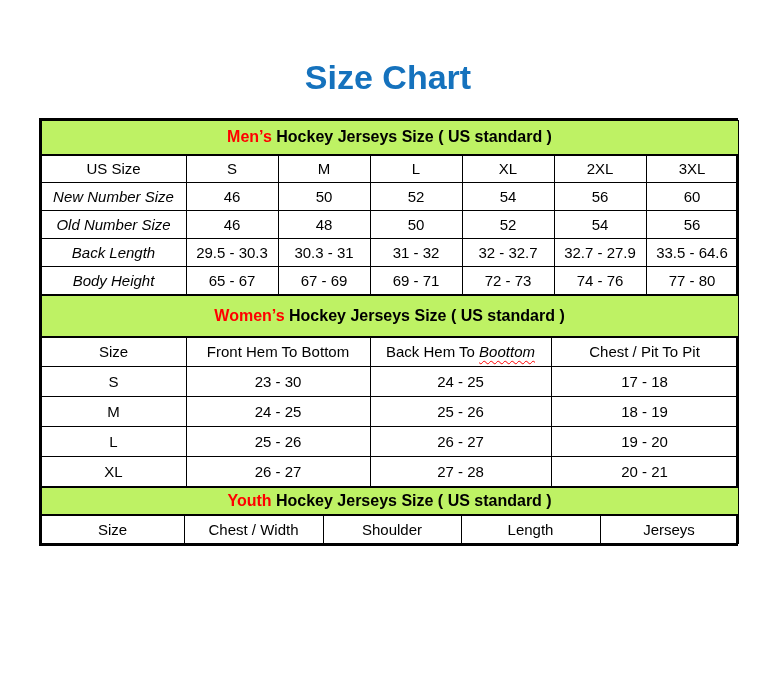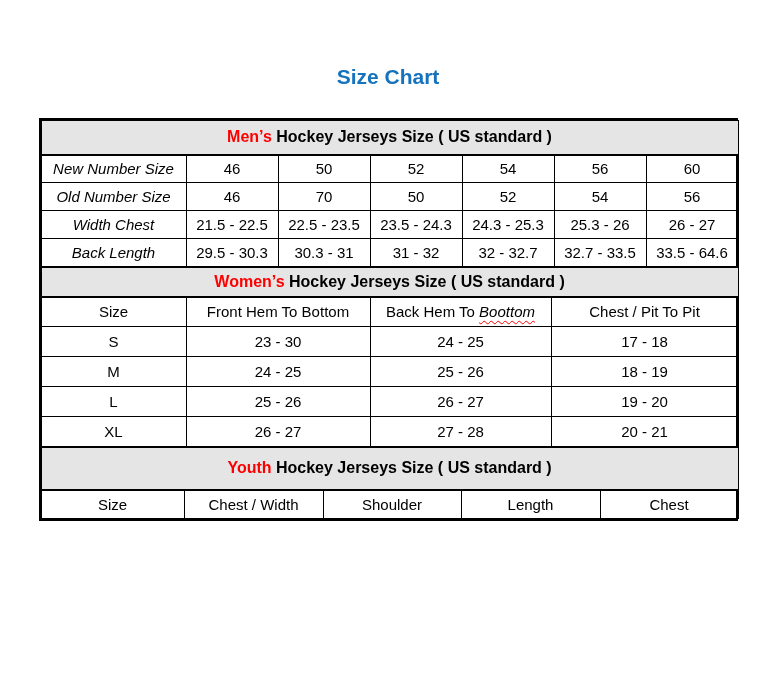--- a/index.html
+++ b/index.html
@@ -6,21 +6,21 @@
   html, body {
     margin: 0; padding: 0;
     width: 776px; height: 692px;
     background: #ffffff;
     font-family: "Liberation Sans", sans-serif;
     color: #000000;
   }
   .page-title {
     margin: 60px 0 0 0;
     text-align: center;
-    font-size: 21px;
+    font-size: 34px;
     font-weight: bold;
     color: #1572BD;
     line-height: 34px;
   }
   .chart-wrap {
     width: 699px;
     margin: 24px auto 0 auto;
     border: 2px solid #000000;
   }
   table.tbl {
@@ -32,21 +32,21 @@
     border: 1px solid #000000;
     text-align: center;
     vertical-align: middle;
     padding: 0 2px;
     font-size: 15px;
     font-weight: normal;
     overflow: hidden;
     white-space: nowrap;
   }
   tr.band td {
-    background: #e5e5e5;
+    background: #bef264;
     font-weight: bold;
     font-size: 16px;
     border-bottom: 2px solid #000000;
   }
   table.tbl-mid tr.band td, table.tbl-bot tr.band td {
     border-top: 1px solid #000000;
   }
   .red { color: #FF0000; }
   .sq {
     text-decoration-line: underline;
@@ -54,23 +54,23 @@
     text-decoration-color: #FF0000;
     text-decoration-thickness: 1px;
     text-underline-offset: 3px;
     font-style: italic;
   }
   th.colhdr, th.rowlbl { font-weight: bold; }
   td.rowlbl-reg { font-weight: normal; font-style: italic; }
   .mens td, .mens th { height: 28px; }
   .mens tr.band td { height: 34px; }
   .womens td, .womens th { height: 30px; }
-  .womens tr.band td { height: 29px; }
+  .womens tr.band td { height: 41px; }
   .youth td, .youth th { height: 29px; }
-  .youth tr.band td { height: 42px; }
+  .youth tr.band td { height: 27px; }
 </style>
 </head>
 <body>
 
 <h1 class="page-title">Size Chart</h1>
 
 <div class="chart-wrap">
 
   <table class="tbl mens">
     <colgroup>
@@ -78,56 +78,65 @@
         <col style="width:92px">
         <col style="width:92px">
         <col style="width:92px">
         <col style="width:92px">
         <col style="width:92px">
         <col style="width:92px">
     </colgroup>
     <tbody>
         <tr class="band">
       <td colspan="7"><span class="red">Men’s</span><span> Hockey Jerseys Size ( US standard )</span></td>
+    </tr>
+    <tr>
+      <th class="colhdr">US Size</th>
+      <th class="colhdr">S</th>
+      <th class="colhdr">M</th>
+      <th class="colhdr">L</th>
+      <th class="colhdr">XL</th>
+      <th class="colhdr">2XL</th>
+      <th class="colhdr">3XL</th>
     </tr>
     <tr>
       <td class="rowlbl-reg">New Number Size</td>
       <td>46</td>
       <td>50</td>
       <td>52</td>
       <td>54</td>
       <td>56</td>
       <td>60</td>
     </tr>
     <tr>
       <td class="rowlbl-reg">Old Number Size</td>
       <td>46</td>
-      <td>70</td>
+      <td>48</td>
       <td>50</td>
       <td>52</td>
       <td>54</td>
       <td>56</td>
-    </tr>
-    <tr>
-      <td class="rowlbl-reg">Width Chest</td>
-      <td>21.5 - 22.5</td>
-      <td>22.5 - 23.5</td>
-      <td>23.5 - 24.3</td>
-      <td>24.3 - 25.3</td>
-      <td>25.3 - 26</td>
-      <td>26 - 27</td>
     </tr>
     <tr>
       <td class="rowlbl-reg">Back Length</td>
       <td>29.5 - 30.3</td>
       <td>30.3 - 31</td>
       <td>31 - 32</td>
       <td>32 - 32.7</td>
-      <td>32.7 - 33.5</td>
+      <td>32.7 - 27.9</td>
       <td>33.5 - 64.6</td>
+    </tr>
+    <tr>
+      <td class="rowlbl-reg">Body Height</td>
+      <td>65 - 67</td>
+      <td>67 - 69</td>
+      <td>69 - 71</td>
+      <td>72 - 73</td>
+      <td>74 - 76</td>
+      <td>77 - 80</td>
     </tr>
   </tbody>
     </table>
 
   <table class="tbl tbl-mid womens">
     <colgroup>
       <col style="width:145px">
         <col style="width:184px">
         <col style="width:181px">
         <col style="width:187px">
@@ -179,18 +188,18 @@
     </colgroup>
     <tbody>
         <tr class="band">
       <td colspan="5"><span class="red">Youth</span><span> Hockey Jerseys Size ( US standard )</span></td>
     </tr>
     <tr>
       <th class="colhdr">Size</th>
       <th class="colhdr">Chest / Width</th>
       <th class="colhdr">Shoulder</th>
       <th class="colhdr">Length</th>
-      <th class="colhdr">Chest</th>
+      <th class="colhdr">Jerseys</th>
     </tr>
   </tbody>
     </table>
 
 </div>
 
 </body></html>

